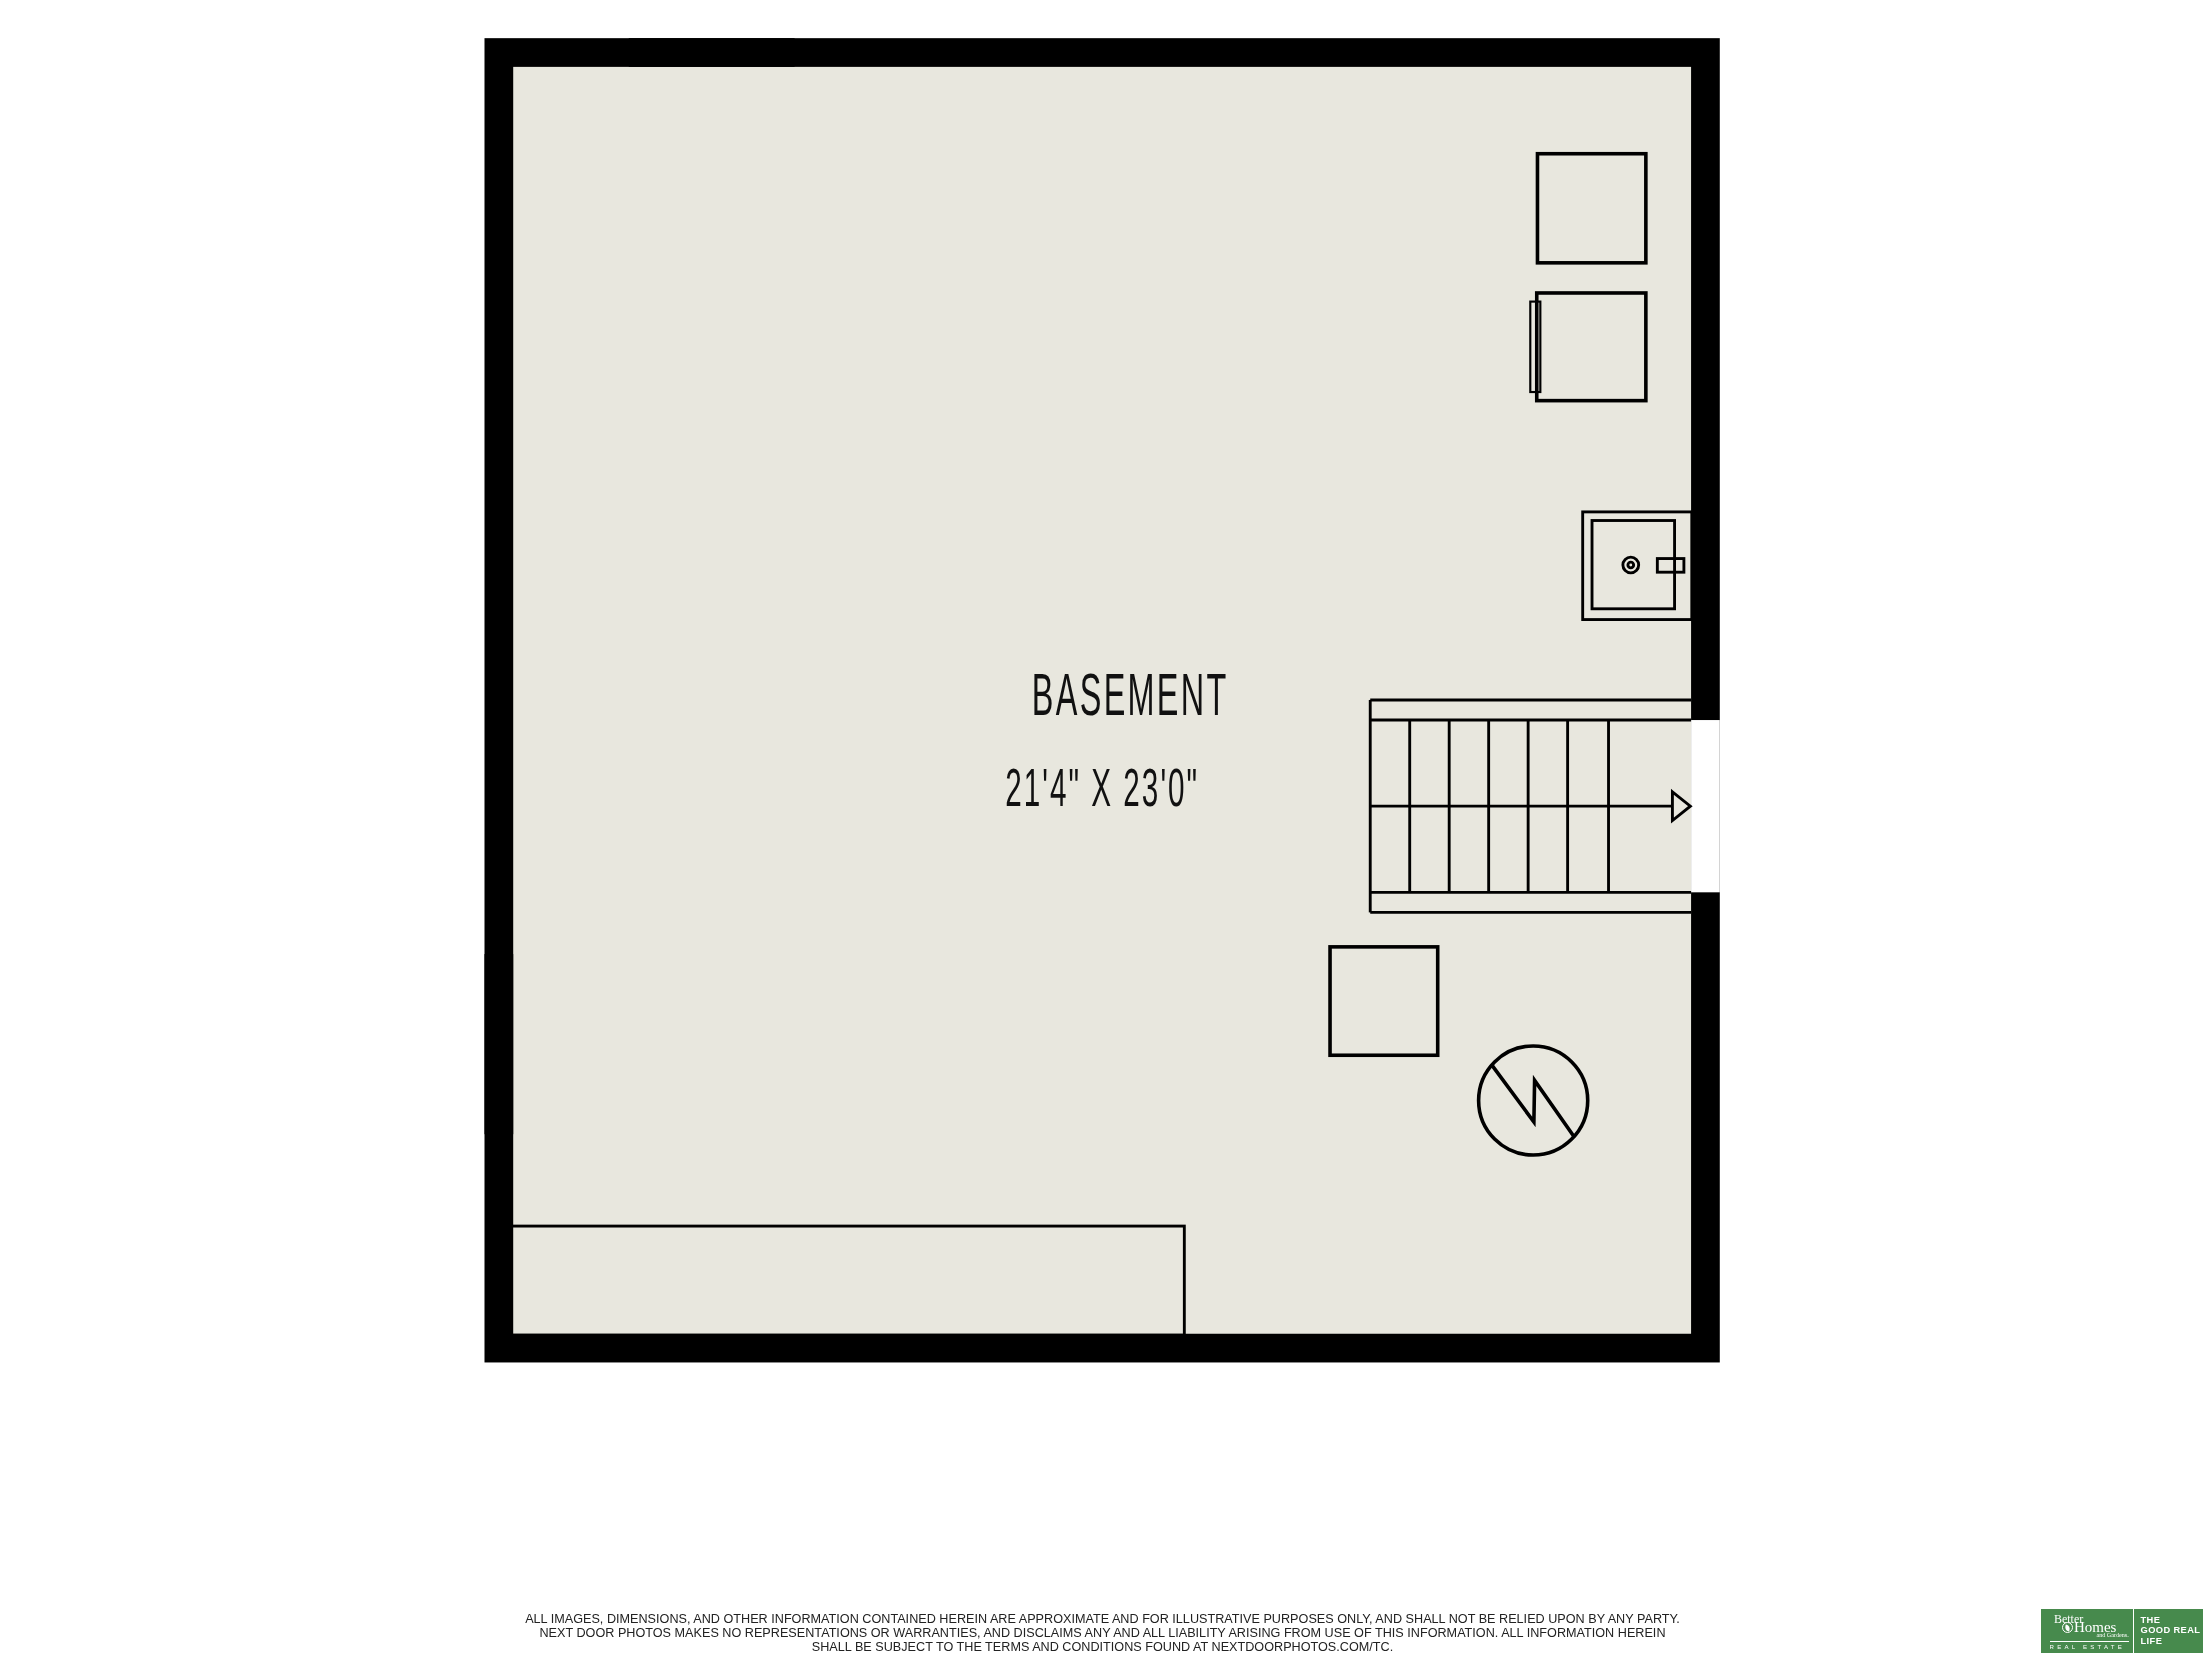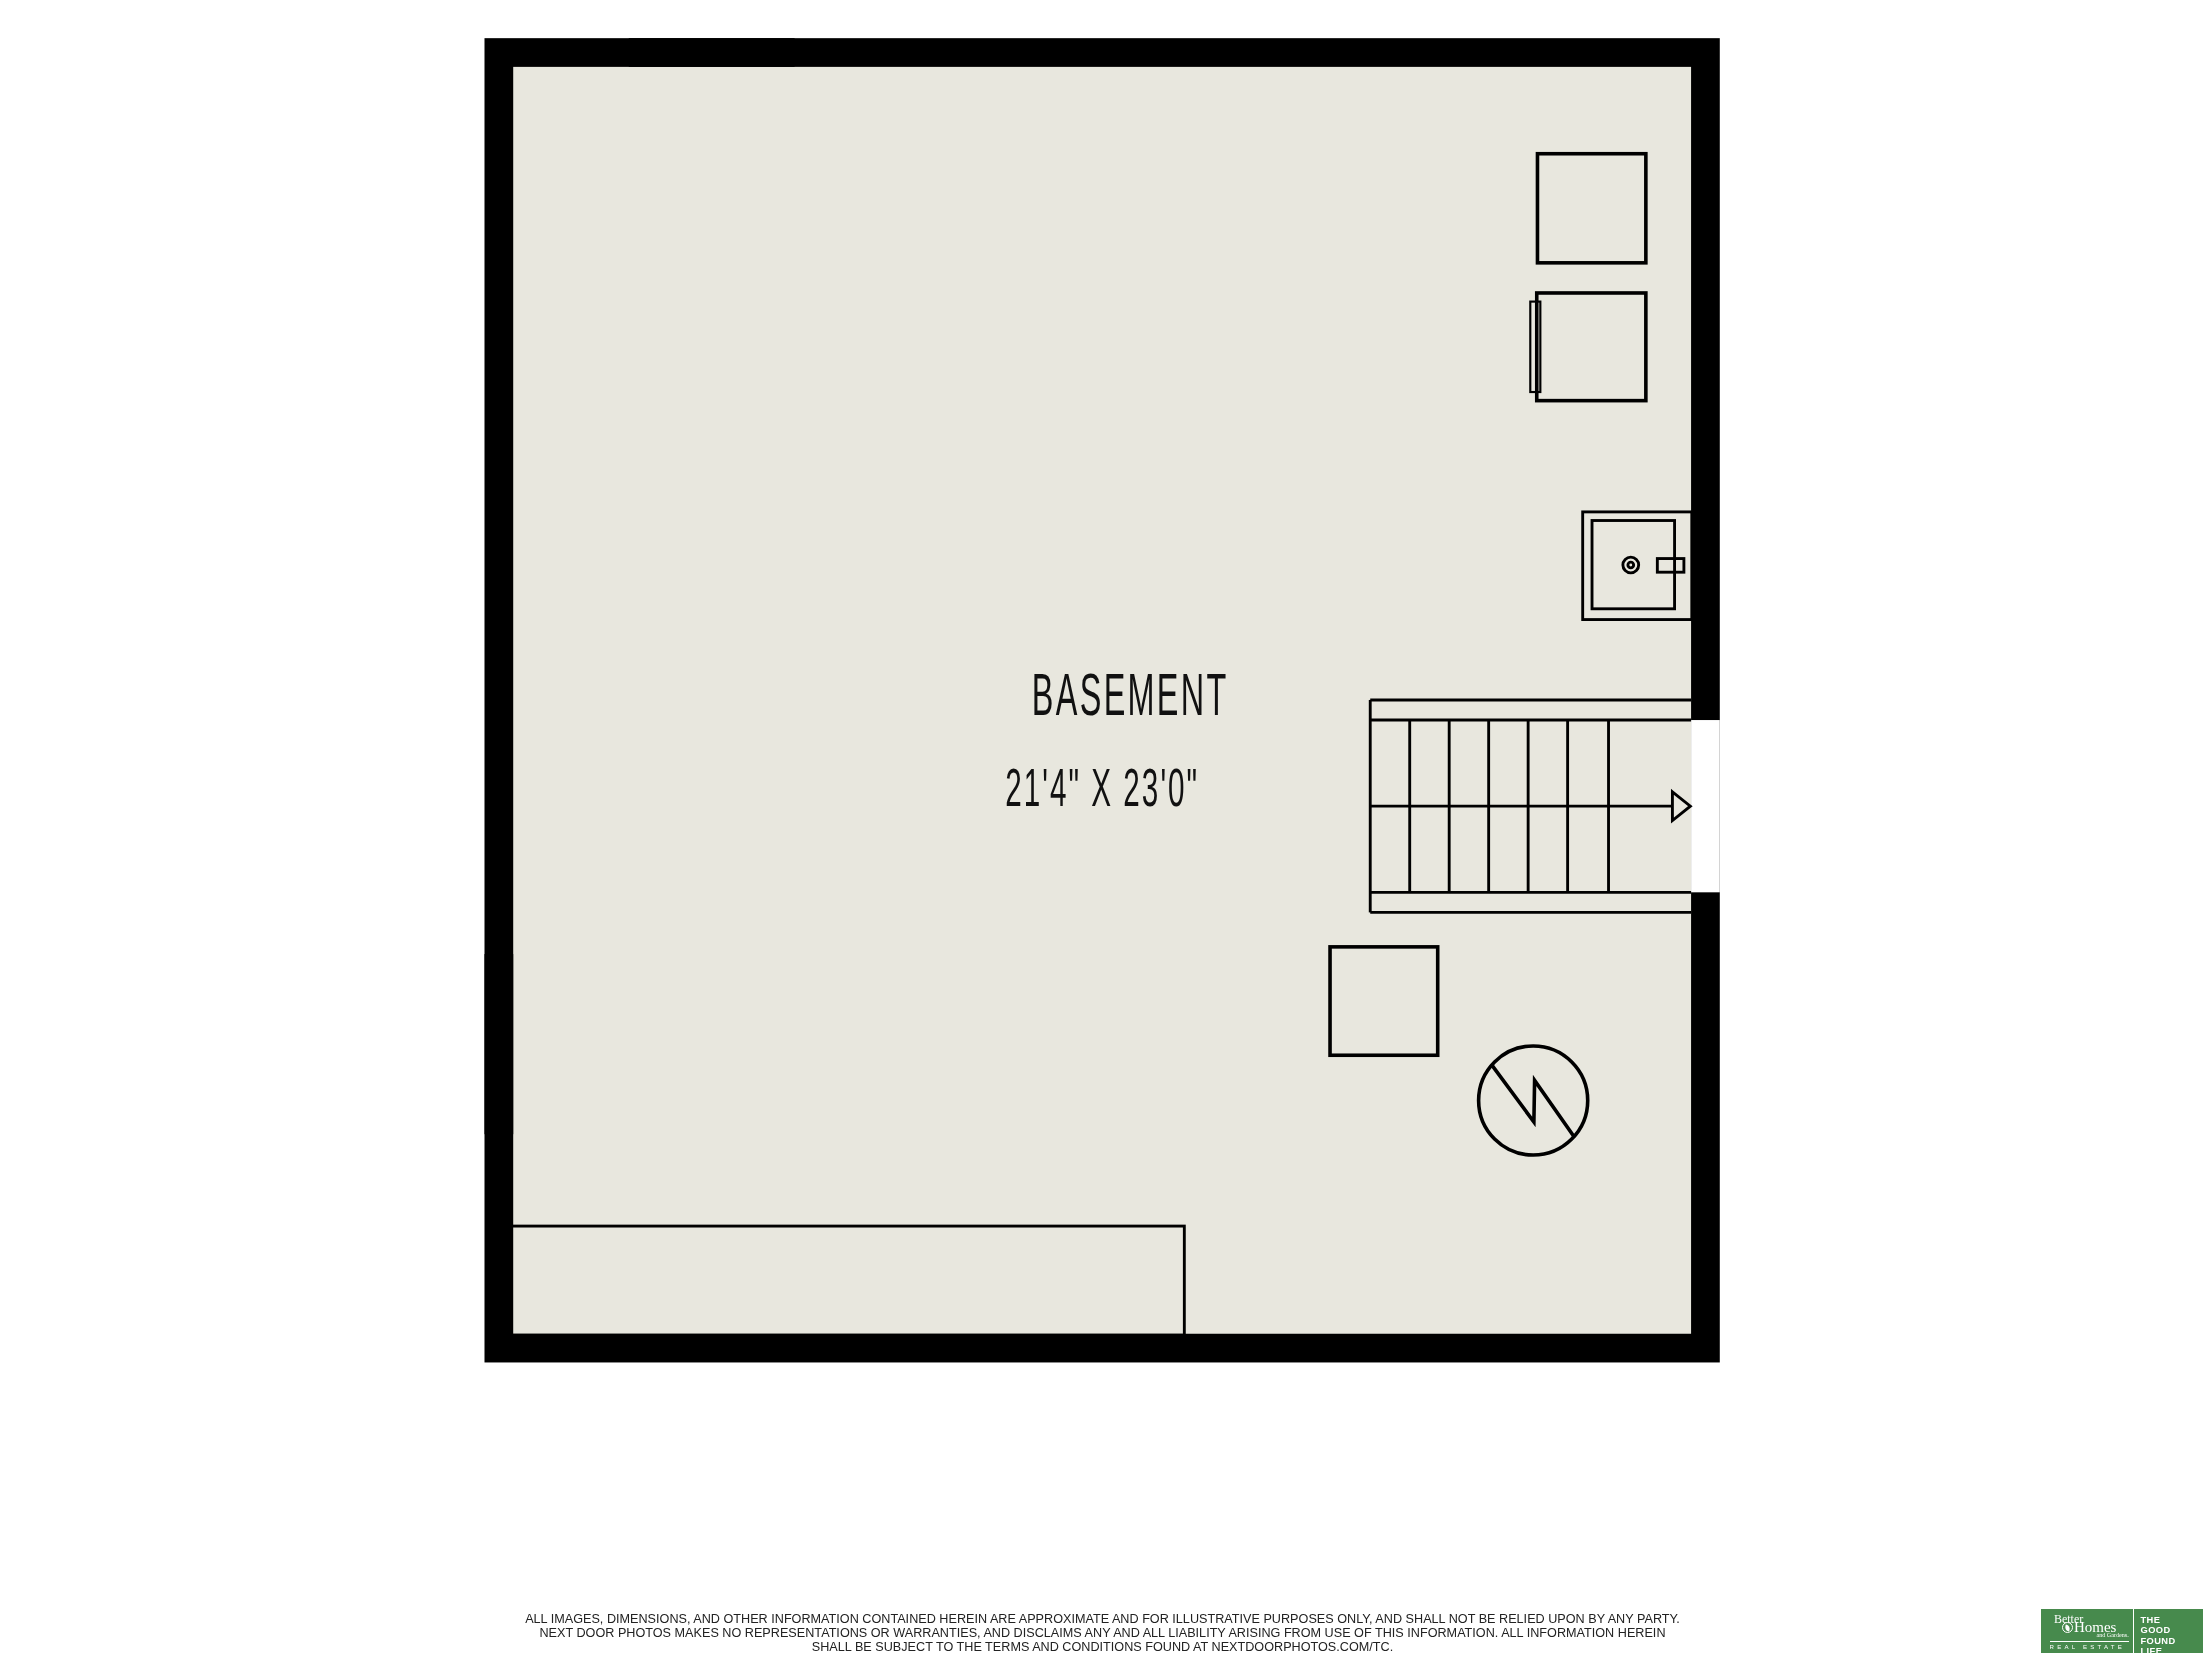--- a/index.html
+++ b/index.html
@@ -153,17 +153,17 @@
     <div class="bhg-homes">
       <span class="leaf"></span>
         <span>Homes</span>
     </div>
     <div class="bhg-gardens">and Gardens.</div>
     <div class="bhg-rule"></div>
     <div class="bhg-estate">REAL ESTATE</div>
   </div>
   <div class="logo-right">
     <div>THE</div>
-    <div>GOOD FOUND</div>
+    <div>GOOD REAL</div>
     <div>LIFE</div>
   </div>
 </div>
 
 
 </body></html>

